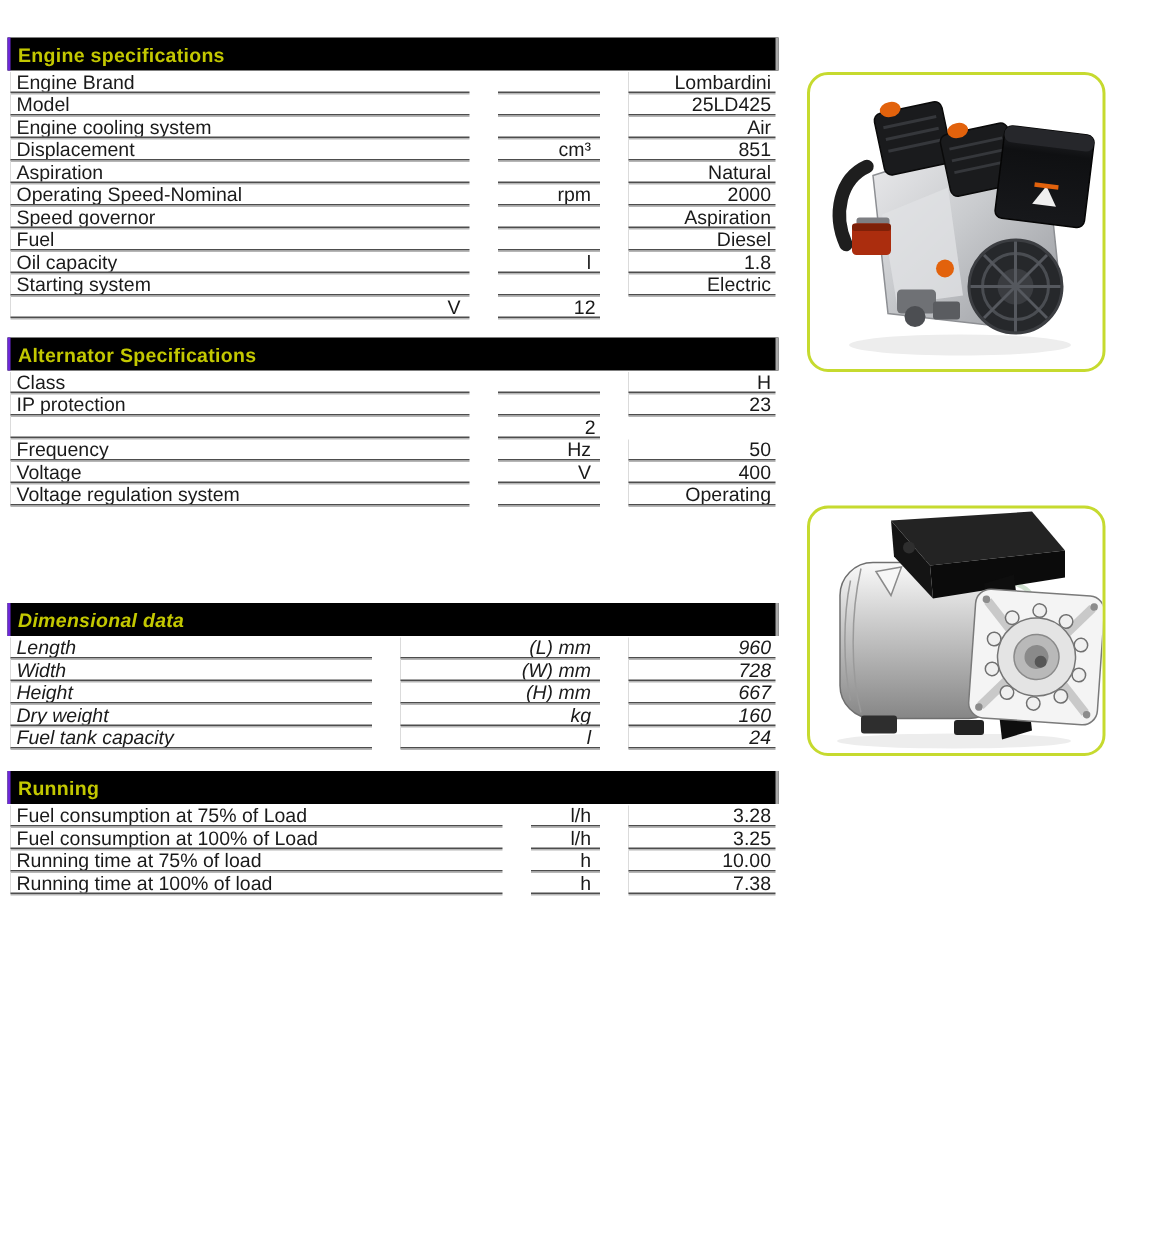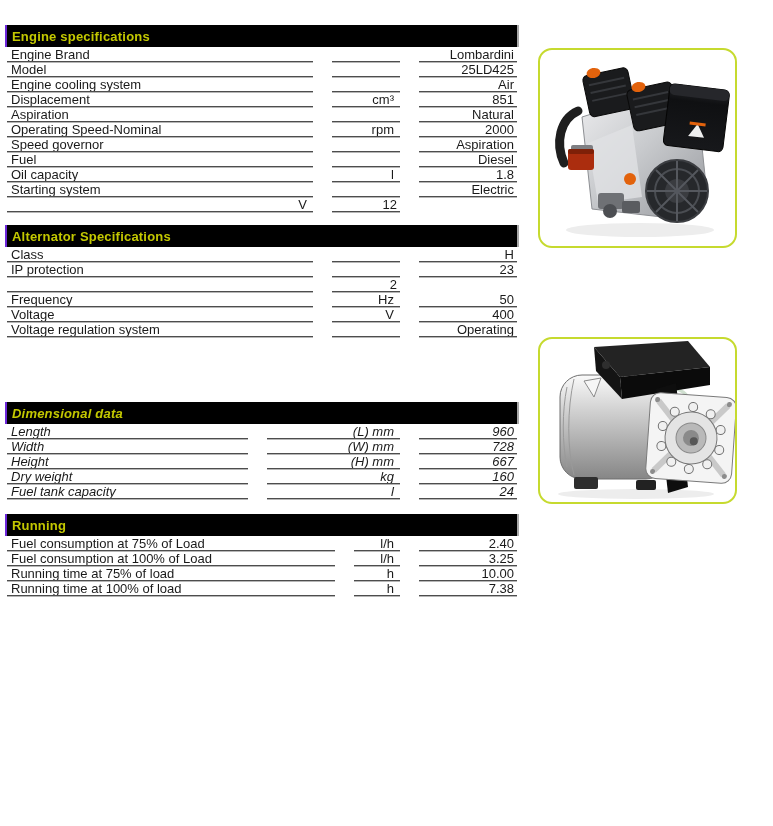--- a/index.html
+++ b/index.html
@@ -188,21 +188,21 @@
       </div>
   </section>
     <section class="spec-section section-3">
     <div class="sec-header">
       <span class="sec-title">Running</span>
     </div>
     <div class="sec-rows">
         <div class="spec-row">
     <span class="cell label">Fuel consumption at 75% of Load</span>
     <span class="cell unit">l/h</span>
-    <span class="cell value">2.40</span>
+    <span class="cell value">3.28</span>
   </div>
         <div class="spec-row">
     <span class="cell label">Fuel consumption at 100% of Load</span>
     <span class="cell unit">l/h</span>
     <span class="cell value">3.25</span>
   </div>
         <div class="spec-row">
     <span class="cell label">Running time at 75% of load</span>
     <span class="cell unit">h</span>
     <span class="cell value">10.00</span>

